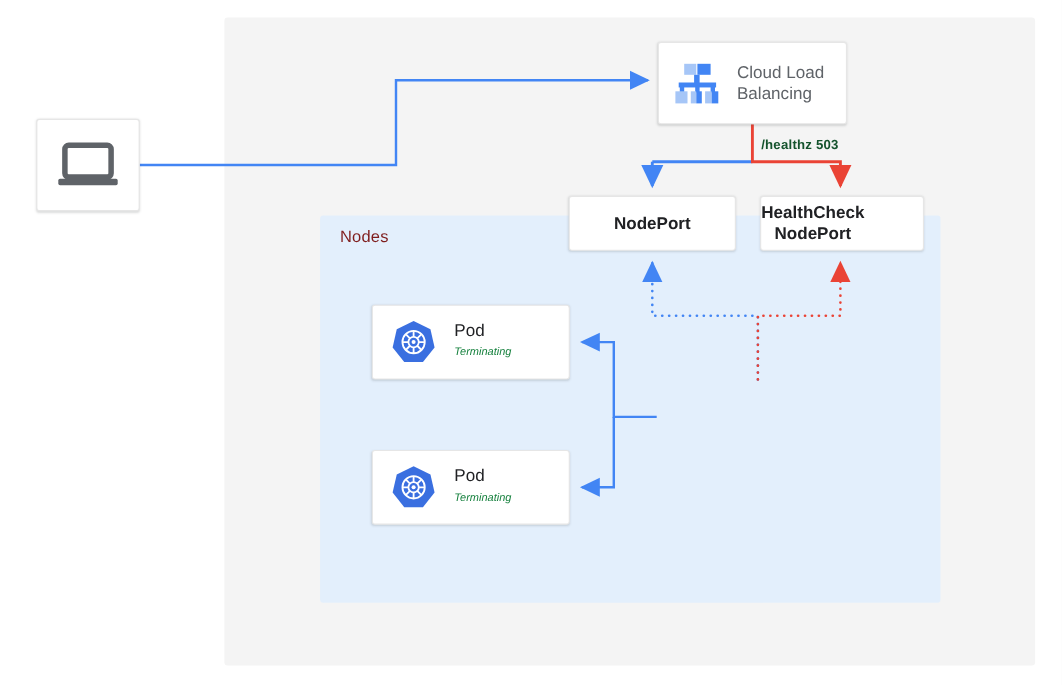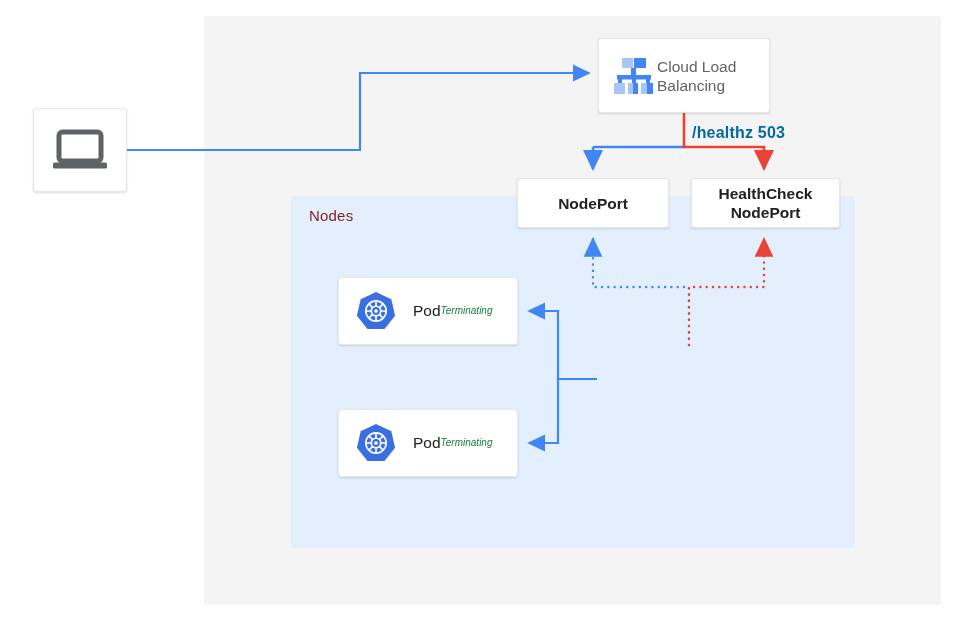--- a/index.html
+++ b/index.html
@@ -14,40 +14,40 @@
   .panel-nodes-label{position:absolute;left:309px;top:207px;font-size:15px;color:#7f1d1d;
                letter-spacing:.2px;}
 
   .card{position:absolute;background:#ffffff;border:1px solid #e6e6e6;border-radius:3px;
         box-shadow:0 1px 2px rgba(60,64,67,.18);box-sizing:border-box;}
 
   .client-box{left:33px;top:108px;width:94px;height:84px;}
   .laptop-ico{position:absolute;left:50%;top:50%;transform:translate(-50%,-50%);}
 
   .lb-box{left:598px;top:38px;width:172px;height:75px;display:flex;align-items:center;
-          padding-left:14px;}
+          padding-left:14px;gap:13px;}
   .lb-text{font-size:15.5px;line-height:19px;color:#5f6368;}
 
   .np-box{left:517px;top:178px;width:152px;height:50px;display:flex;align-items:center;
           justify-content:center;}
   .hc-box{left:691px;top:178px;width:149px;height:50px;display:flex;align-items:center;
-          justify-content:center;}
+          justify-content:flex-start;}
   .np-text{font-size:15.5px;font-weight:bold;color:#202124;text-align:center;line-height:19px;}
 
   .pod1{left:338px;top:277px;width:180px;height:68px;}
   .pod2{left:338px;top:409px;width:180px;height:68px;}
   .kp-box{left:598px;top:345px;width:182px;height:68px;}
   .row{display:flex;align-items:center;height:100%;padding-left:16px;gap:16px;}
-  .titles{display:flex;justify-content:center;}
+  .titles{display:flex;flex-direction:column;justify-content:center;}
   .t-main{font-size:15.5px;color:#202124;line-height:20px;}
   .t-sub{font-size:10px;color:#15803d;line-height:20px;font-style:italic;}
 
   svg.ovl{position:absolute;left:0;top:0;width:965px;height:623px;pointer-events:none;}
-  .healthz{position:absolute;left:692px;top:124px;font-size:16px;font-weight:bold;
-           color:#0369a1;letter-spacing:.2px;}
+  .healthz{position:absolute;left:692px;top:124px;font-size:12px;font-weight:bold;
+           color:#14532d;letter-spacing:.2px;}
 </style>
 </head>
 <body>
 
 <div class="canvas">
 
   <div class="panel-outer"></div>
   <div class="panel-nodes"></div>
   <div class="panel-nodes-label">Nodes</div>
 

